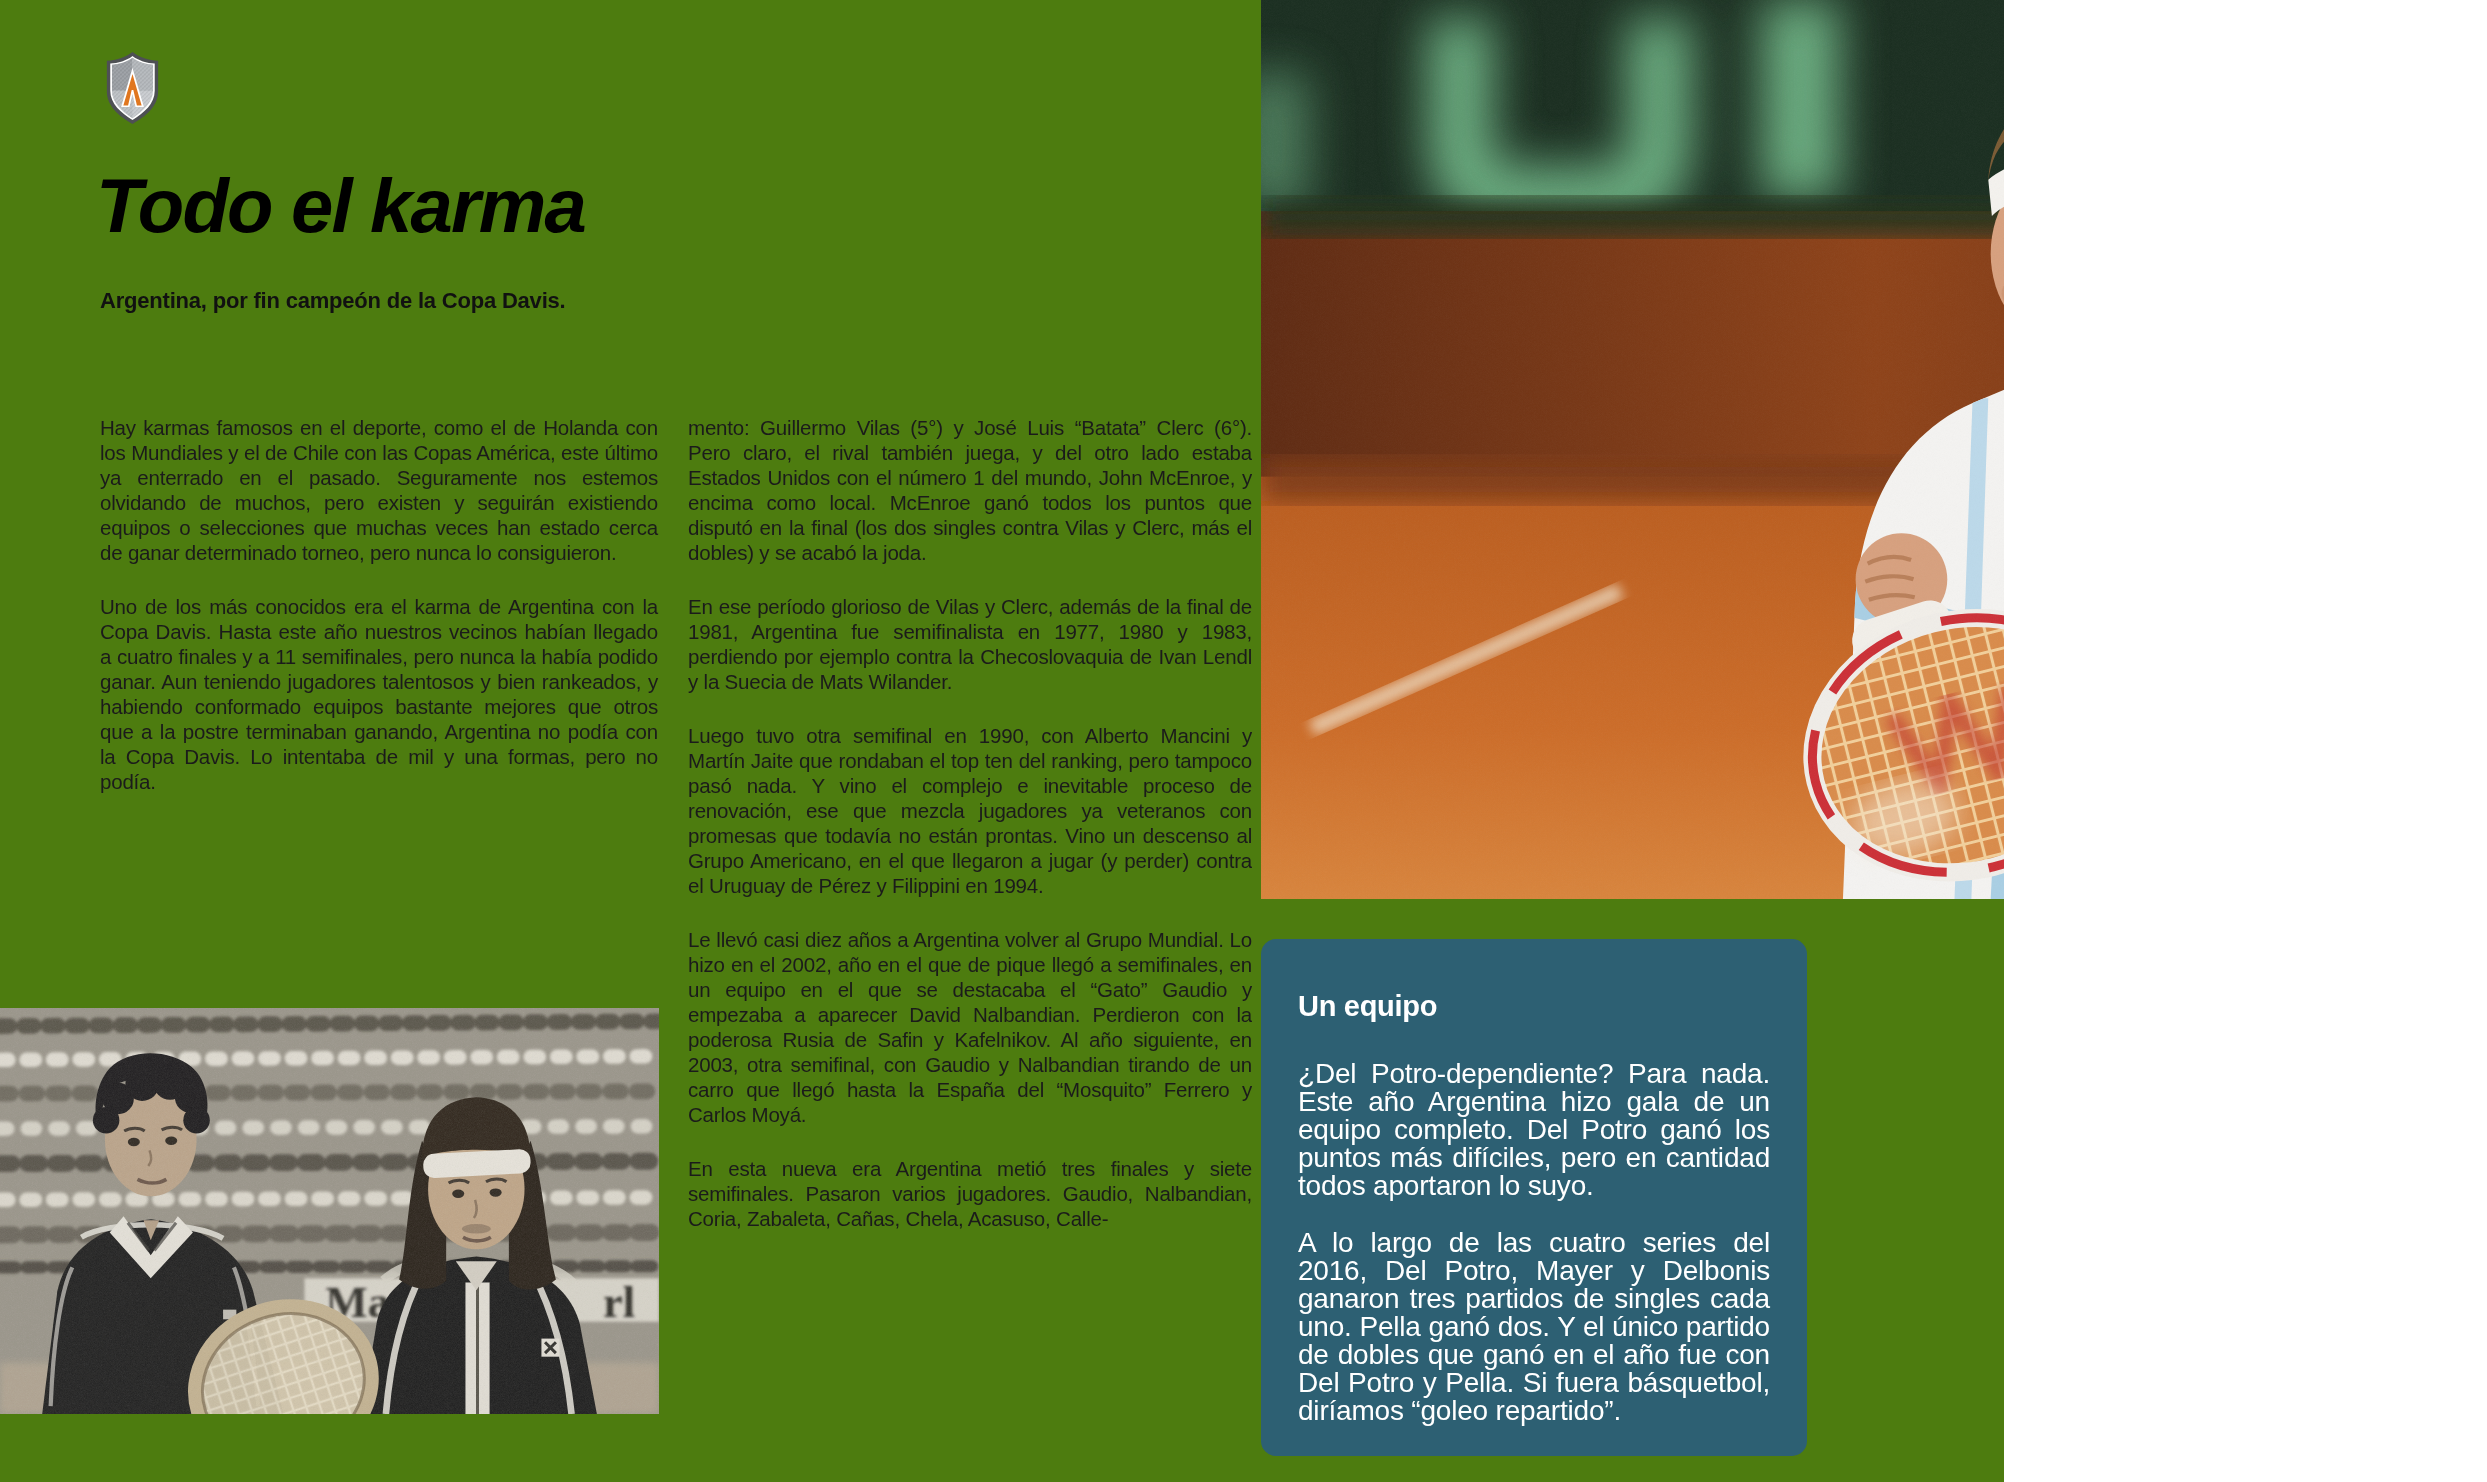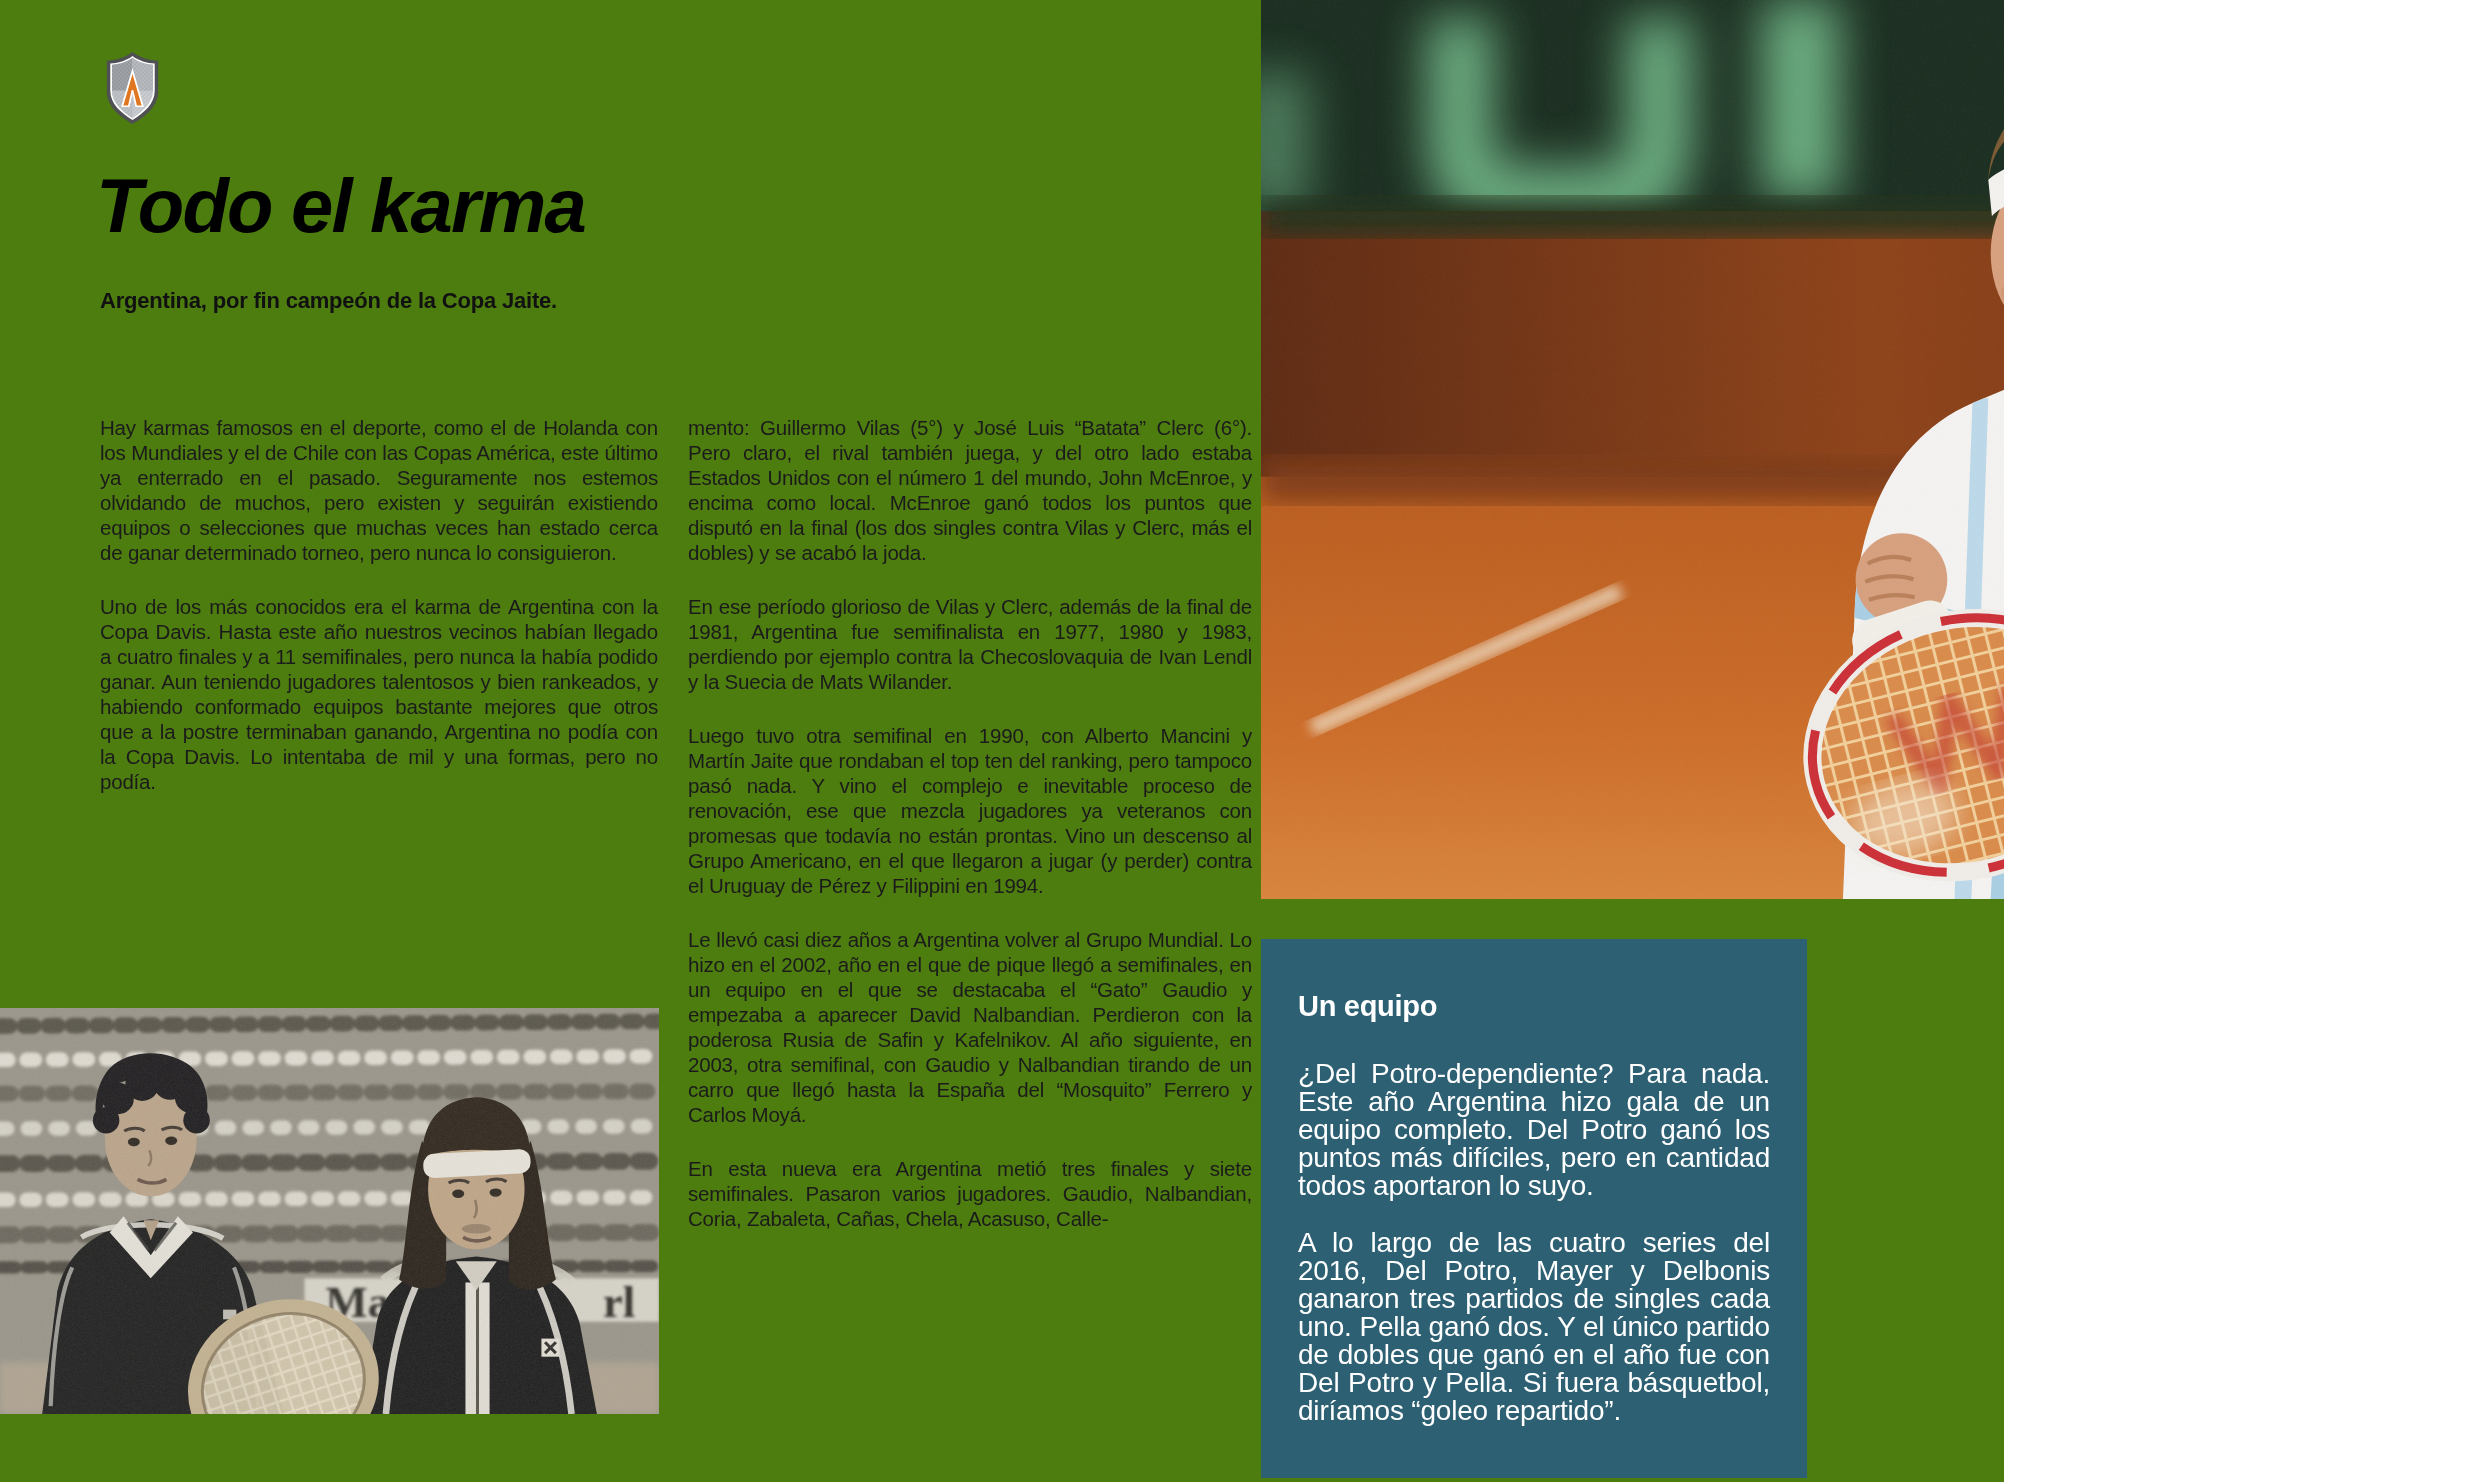--- a/index.html
+++ b/index.html
@@ -21,21 +21,21 @@
   .col1{left:100px;width:558px;}
   .col2{left:688px;width:564px;height:1008px;overflow:hidden;}
   .caption{font-size:15px;font-weight:600;color:#202020;letter-spacing:-0.2px;}
   .caption-left{position:absolute;left:100px;top:1016px;}
   .caption-right{position:absolute;left:1261px;top:932px;width:1127px;text-align:right;}
   .photo-left{position:absolute;left:0;top:1008px;width:659px;height:406px;}
   .photo-right{position:absolute;left:1261px;top:0;width:1226px;height:899px;}
   .photo-left svg,.photo-right svg,.logo svg{display:block;width:100%;height:100%;}
   .teal-box{
     position:absolute;left:1261px;top:939px;width:546px;min-height:451px;box-sizing:border-box;
-    background:#2d6073;color:#ffffff;padding:51px 37px 24px 37px;overflow:hidden;
+    background:#2d6073;color:#ffffff;padding:51px 37px 2px 37px;overflow:hidden;border-radius:15px;
   }
   .teal-box h3{margin:0 0 37px 0;font-size:29px;font-weight:800;letter-spacing:-0.3px;}
   .teal-box p{margin:0 0 29px 0;font-size:28px;line-height:28px;letter-spacing:-0.2px;text-align:justify;}
 </style>
 </head>
 <body>
 
 <div class="page">
 
   <div class="logo">
@@ -52,21 +52,21 @@
       <path d="M50 11 C41 18 26 23 14 23 L14 69 C14 90 32 105 50 117 C68 105 86 90 86 69 L86 23 C74 23 59 18 50 11 Z" fill="#c9ccd0"></path>
       <path d="M50 11 C41 18 26 23 14 23 L14 69 L50 69 Z" fill="#9b9fa4"></path>
       <path d="M86 23 C74 23 59 18 50 11 L50 69 L86 69 Z" fill="#b4b8bc"></path>
       <path d="M14 69 C14 90 32 105 50 117 L50 69 Z" fill="#bdc1c5"></path>
       <path d="M50 11 C41 18 26 23 14 23 L14 69 C14 90 32 105 50 117 C68 105 86 90 86 69 L86 23 C74 23 59 18 50 11 Z" fill="url(#hatch)"></path>
       <path d="M50 34 L68 96 L56.5 96 L50 68 L43.5 96 L32 96 Z" fill="#e0761f" stroke="#ffffff" stroke-width="3" stroke-linejoin="miter"></path>
     </svg>
   </div>
 
   <h1 class="title">Todo el karma</h1>
-  <h2 class="subtitle">Argentina, por fin campeón de la Copa Jaite.</h2>
+  <h2 class="subtitle">Argentina, por fin campeón de la Copa Davis.</h2>
 
   <div class="col col1">
     <p>Hay karmas famosos en el deporte, como el de Holanda con los Mundiales y el de Chile con las Copas América, este último ya enterrado en el pasado. Seguramente nos estemos olvidando de muchos, pero existen y seguirán existiendo equipos o selecciones que muchas veces han estado cerca de ganar determinado torneo, pero nunca lo consiguieron.</p>
     <p>Uno de los más conocidos era el karma de Argentina con la Copa Davis. Hasta este año nuestros vecinos habían llegado a cuatro finales y a 11 semifinales, pero nunca la había podido ganar. Aun teniendo jugadores talentosos y bien rankeados, y habiendo conformado equipos bastante mejores que otros que a la postre terminaban ganando, Argentina no podía con la Copa Davis. Lo intentaba de mil y una formas, pero no podía.</p>
   </div>
 
   <div class="col col2">
     <p>mento: Guillermo Vilas (5°) y José Luis “Batata” Clerc (6°). Pero claro, el rival también juega, y del otro lado estaba Estados Unidos con el número 1 del mundo, John McEnroe, y encima como local. McEnroe ganó todos los puntos que disputó en la final (los dos singles contra Vilas y Clerc, más el dobles) y se acabó la joda.</p>
     <p>En ese período glorioso de Vilas y Clerc, además de la final de 1981, Argentina fue semifinalista en 1977, 1980 y 1983, perdiendo por ejemplo contra la Checoslovaquia de Ivan Lendl y la Suecia de Mats Wilander.</p>
     <p>Luego tuvo otra semifinal en 1990, con Alberto Mancini y Martín Jaite que rondaban el top ten del ranking, pero tampoco pasó nada. Y vino el complejo e inevitable proceso de renovación, ese que mezcla jugadores ya veteranos con promesas que todavía no están prontas. Vino un descenso al Grupo Americano, en el que llegaron a jugar (y perder) contra el Uruguay de Pérez y Filippini en 1994.</p>

